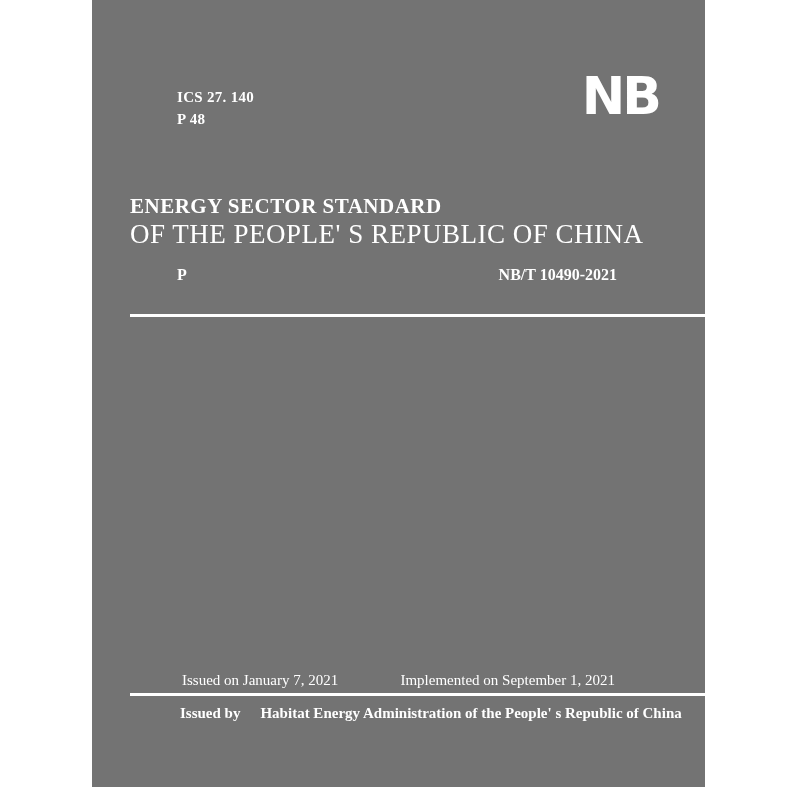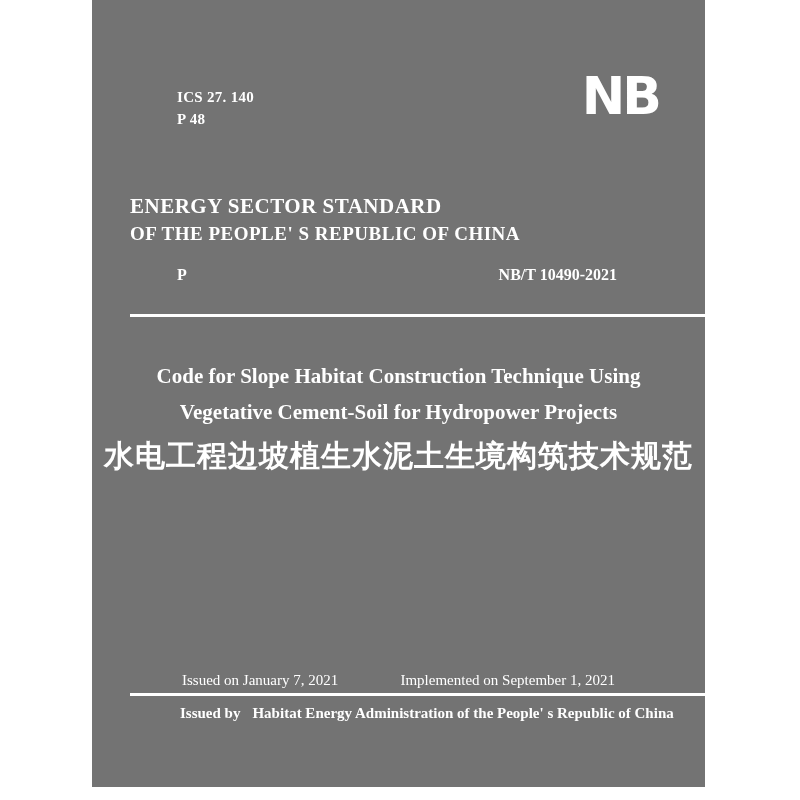--- a/index.html
+++ b/index.html
@@ -53,22 +53,22 @@
     text-align: left;
     margin-top: 20px;
   }
   .std-header .en1 {
     font-size: 21px;
     font-weight: bold;
     letter-spacing: 0.5px;
     line-height: 28px;
   }
   .std-header .en2 {
-    font-size: 19px;
-    font-weight: bold;
+    font-size: 27px;
+    font-weight: normal;
     letter-spacing: 0.5px;
     line-height: 28px;
   }
   .std-header .cn {
     font-family: "DejaVu Sans", sans-serif;
     font-size: 19px;
     font-weight: bold;
     letter-spacing: 2px;
     line-height: 27px;
     margin-top: 3px;
@@ -120,21 +120,21 @@
     justify-content: space-between;
     font-size: 15px;
     font-weight: normal;
   }
   .issuer-row {
     position: absolute;
     left: 88px;
     right: 20px;
     top: 705px;
     display: flex;
-    gap: 12px;
+    gap: 20px;
     font-size: 15px;
     font-weight: bold;
     white-space: nowrap;
     align-items: flex-end;
   }
 </style>
 </head>
 <body>
 
 <div class="page">
@@ -152,25 +152,20 @@
       <div class="en2">OF THE PEOPLE' S REPUBLIC OF CHINA</div>
     </div>
 
     <div class="code-row">
       <span>P</span>
       <span>NB/T 10490-2021</span>
     </div>
 
     <div class="rule rule-top"></div>
 
-    <div class="title-block">
-      <div class="t-en">Code for Slope Habitat Construction Technique Using</div>
-      <div class="t-en">Vegetative Cement-Soil for Hydropower Projects</div>
-      <div class="t-cn">水电工程边坡植生水泥土生境构筑技术规范</div>
-    </div>
 
     <div class="dates-row">
       <span>Issued on January 7, 2021</span>
       <span>Implemented on September 1, 2021</span>
     </div>
 
     <div class="rule rule-bottom"></div>
 
     <div class="issuer-row">
       <span>Issued by</span>

